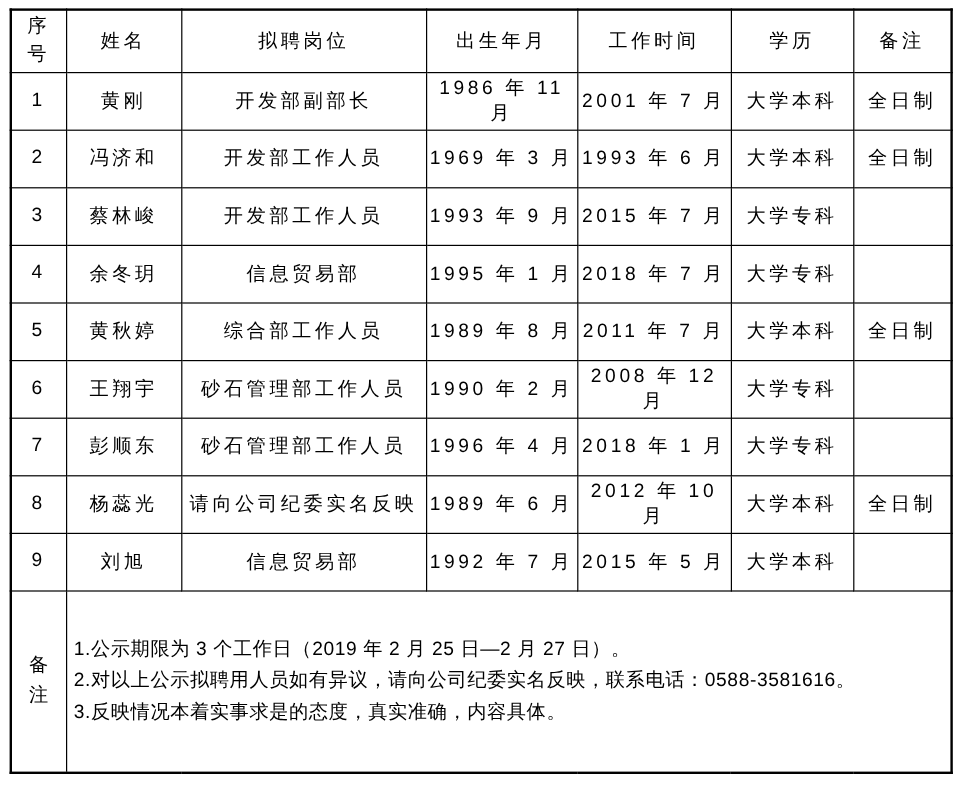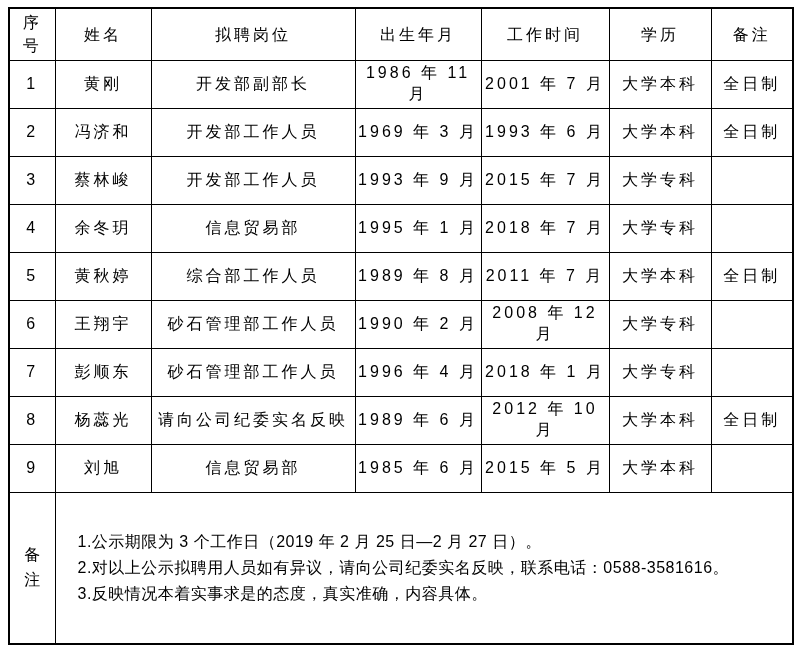--- a/index.html
+++ b/index.html
@@ -44,21 +44,21 @@
   tbody.data-rows tr { height: 48px; }
   tr.remarks-row { height: 152px; }
   td.vlabel {
     white-space: pre-line;
     line-height: 1.55;
     letter-spacing: 0;
   }
   td.notes {
     text-align: left;
     letter-spacing: 0.5px;
-    padding-left: 22px;
+    padding-left: 6px;
     padding-right: 6px;
   }
   td.notes p {
     margin: 0;
     font-size: 16px;
     line-height: 26px;
     white-space: nowrap;
   }
 </style>
 </head>
@@ -157,21 +157,21 @@
           <td>请向公司纪委实名反映</td>
           <td>1989 年 6 月</td>
           <td>2012 年 10 月</td>
           <td>大学本科</td>
           <td>全日制</td>
         </tr>
         <tr>
           <td>9</td>
           <td>刘旭</td>
           <td>信息贸易部</td>
-          <td>1985 年 6 月</td>
+          <td>1992 年 7 月</td>
           <td>2015 年 5 月</td>
           <td>大学本科</td>
           <td></td>
         </tr>
       </tbody>
     <tbody>
       <tr class="remarks-row">
         <td class="vlabel">备
 注</td>
         <td class="notes" colspan="6">

